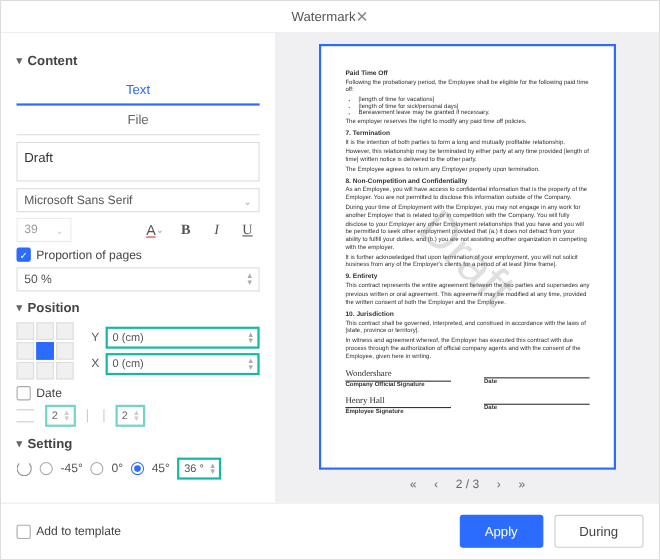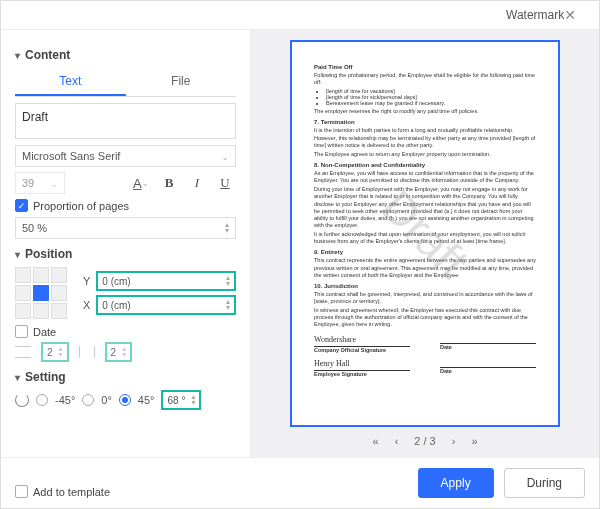--- a/index.html
+++ b/index.html
@@ -1,26 +1,26 @@
 <!DOCTYPE html>
 <html><head>
 <meta charset="utf-8">
 <style>
 * { box-sizing: border-box; margin: 0; padding: 0; font-family: -apple-system, "Segoe UI", sans-serif; }
 body { background: #f5f5f7; width: 600px; height: 509px; overflow: hidden; }
 .dialog { background: #fff; width: 100%; height: 100%; display: flex; flex-direction: column; border: 1px solid #ddd; }
-.titlebar { display: flex; justify-content: flex-end; align-items: center; padding: 6px 23px; border-bottom: 1px solid #eee; font-size: 12px; color: #555; }
+.titlebar { display: flex; justify-content: center; align-items: center; padding: 6px 10px; border-bottom: 1px solid #eee; font-size: 12px; color: #555; }
 .close-x { cursor: pointer; color: #888; font-size: 14px; }
 .main { flex: 1; display: flex; overflow: hidden; background: #f2f2f5; }
 .left { width: 250px; background: #fff; padding: 10px 14px; overflow-y: auto; border-right: 1px solid #eee; }
 .right { flex: 1; display: flex; flex-direction: column; align-items: center; padding: 10px; background: #f0f0f3; }
-.footer { display: flex; justify-content: space-between; align-items: flex-end; padding: 10px 14px; border-top: 1px solid #eee; background: #fff; }
+.footer { display: flex; justify-content: space-between; align-items: center; padding: 10px 14px; border-top: 1px solid #eee; background: #fff; }
 .section-hdr { display: flex; align-items: center; font-size: 12px; color: #444; font-weight: 600; margin: 8px 0 6px; cursor: pointer; }
 .chev { margin-right: 5px; color: #666; font-size: 10px; }
-.tabs { display: flex; border-bottom: 1px solid #ddd; margin-bottom: 6px; }
+.tabs { display: flex; border-bottom: 1px solid #ddd; margin-bottom: 6px; flex-direction: column; }
 .tab { flex: 1; text-align: center; padding: 6px 0; font-size: 12px; color: #666; cursor: pointer; }
 .tab.active { color: #2b6cff; border-bottom: 2px solid #2b6cff; font-weight: 500; }
 .text-input { width: 100%; border: 1px solid #ddd; padding: 6px 6px 14px; font-size: 12px; color: #333; margin-bottom: 6px; }
 .select, .num-input { width: 100%; border: 1px solid #ddd; padding: 4px 6px; font-size: 11px; color: #555; display: flex; justify-content: space-between; align-items: flex-end; }
 .row { display: flex; align-items: center; gap: 6px; margin: 5px 0; }
 .fmt-btn { width: 22px; height: 22px; display: inline-flex; align-items: center; justify-content: center; font-size: 13px; color: #555; cursor: pointer; font-family: "Times New Roman", serif; }
 .fmt-u { text-decoration: underline; }
 .fmt-i { font-style: italic; }
 .fmt-b { font-weight: bold; }
 .chk { display: flex; align-items: center; gap: 5px; font-size: 11px; color: #444; }
@@ -169,21 +169,21 @@
 
       <div class="angle-row">
         <span class="rot-icon"></span>
         <span class="radio"></span>
           <span>-45°</span>
         <span class="radio"></span>
           <span>0°</span>
         <span class="radio on"></span>
           <span>45°</span>
         <div class="stepper">
-          <span>68 °</span>
+          <span>36 °</span>
           <span class="step-arrow">▴<br>▾</span>
         </div>
       </div>
 
     </div>
 
     <div class="right">
       <div class="ui-preview">
         <div class="wm">Draft</div>
         <h4>Paid Time Off</h4>

